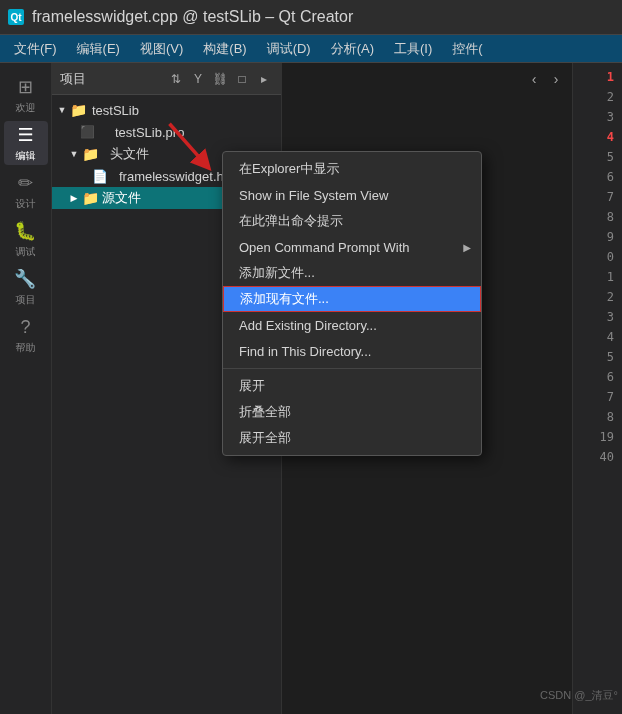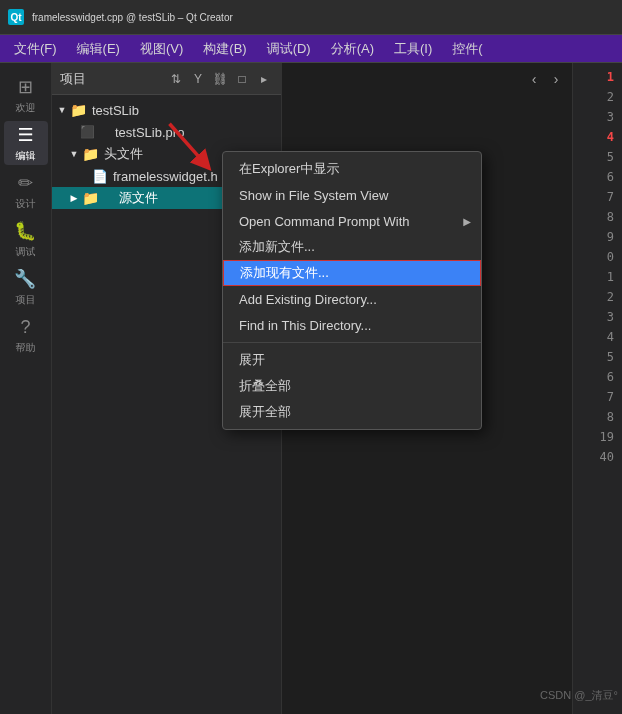--- a/index.html
+++ b/index.html
@@ -27,27 +27,27 @@
     .title-bar-icon {
       width: 16px;
       height: 16px;
       background: #00aacc;
       border-radius: 2px;
       display: flex; align-items: center; justify-content: center;
       font-size: 10px; color: #fff; font-weight: bold;
     }
     .title-bar-text {
       color: #d4d4d4;
-      font-size: 10px;
+      font-size: 16px;
     }
 
     
     .menu-bar {
       height: 28px;
-      background: #4c1d95;
+      background: #0c4a6e;
       display: flex;
       align-items: center;
       border-bottom: 1px solid #444;
       padding: 0 4px;
     }
     .menu-item {
       padding: 4px 10px;
       cursor: pointer;
       color: #d4d4d4;
       font-size: 13px;
@@ -365,32 +365,32 @@
         </div>
 
         <div class="tree-item" style="padding-left:28px;">
           <span class="folder-icon" style="color:#ce9178;font-size:12px;">⬛</span>
           <span style="margin-left:16px;">testSLib.pro</span>
         </div>
 
         <div class="tree-item" style="padding-left:16px;">
           <span class="tree-arrow">▼</span>
           <span class="folder-icon folder-yellow">📁</span>
-          <span style="margin-left:2px;">头文件</span>
+          <span style="margin-left:8px;">头文件</span>
         </div>
 
         <div class="tree-item" style="padding-left:40px;">
           <span class="folder-icon" style="color:#8fbcbb;font-size:13px;">📄</span>
-          <span style="margin-left:2px;">framelesswidget.h</span>
+          <span style="margin-left:8px;">framelesswidget.h</span>
         </div>
 
         <div class="tree-item highlighted" style="padding-left:16px;">
           <span class="tree-arrow">▶</span>
           <span class="folder-icon" style="color:#4ec9b0;font-size:14px;">📁</span>
-          <span style="margin-left:17px;">源文件</span>
+          <span style="margin-left:0;">源文件</span>
         </div>
       </div>
     </div>
 
     <div class="editor-area">
 
       <div class="editor-nav">
         <div class="editor-nav-btn">‹</div>
         <div class="editor-nav-btn">›</div>
       </div>
@@ -431,20 +431,23 @@
     </div>
 
     <div class="context-menu">
       <div class="ctx-item">
         <span>在Explorer中显示</span>
       </div>
       <div class="ctx-item">
         <span>Show in File System View</span>
       </div>
       <div class="ctx-item">
+        <span>在此弹出命令提示</span>
+      </div>
+      <div class="ctx-item">
         <span>Open Command Prompt With</span>
         <span class="arrow-right">▶</span>
       </div>
       <div class="ctx-item">
         <span>添加新文件...</span>
       </div>
       <div class="ctx-item active-item">
         <span>添加现有文件...</span>
       </div>
       <div class="ctx-item">

